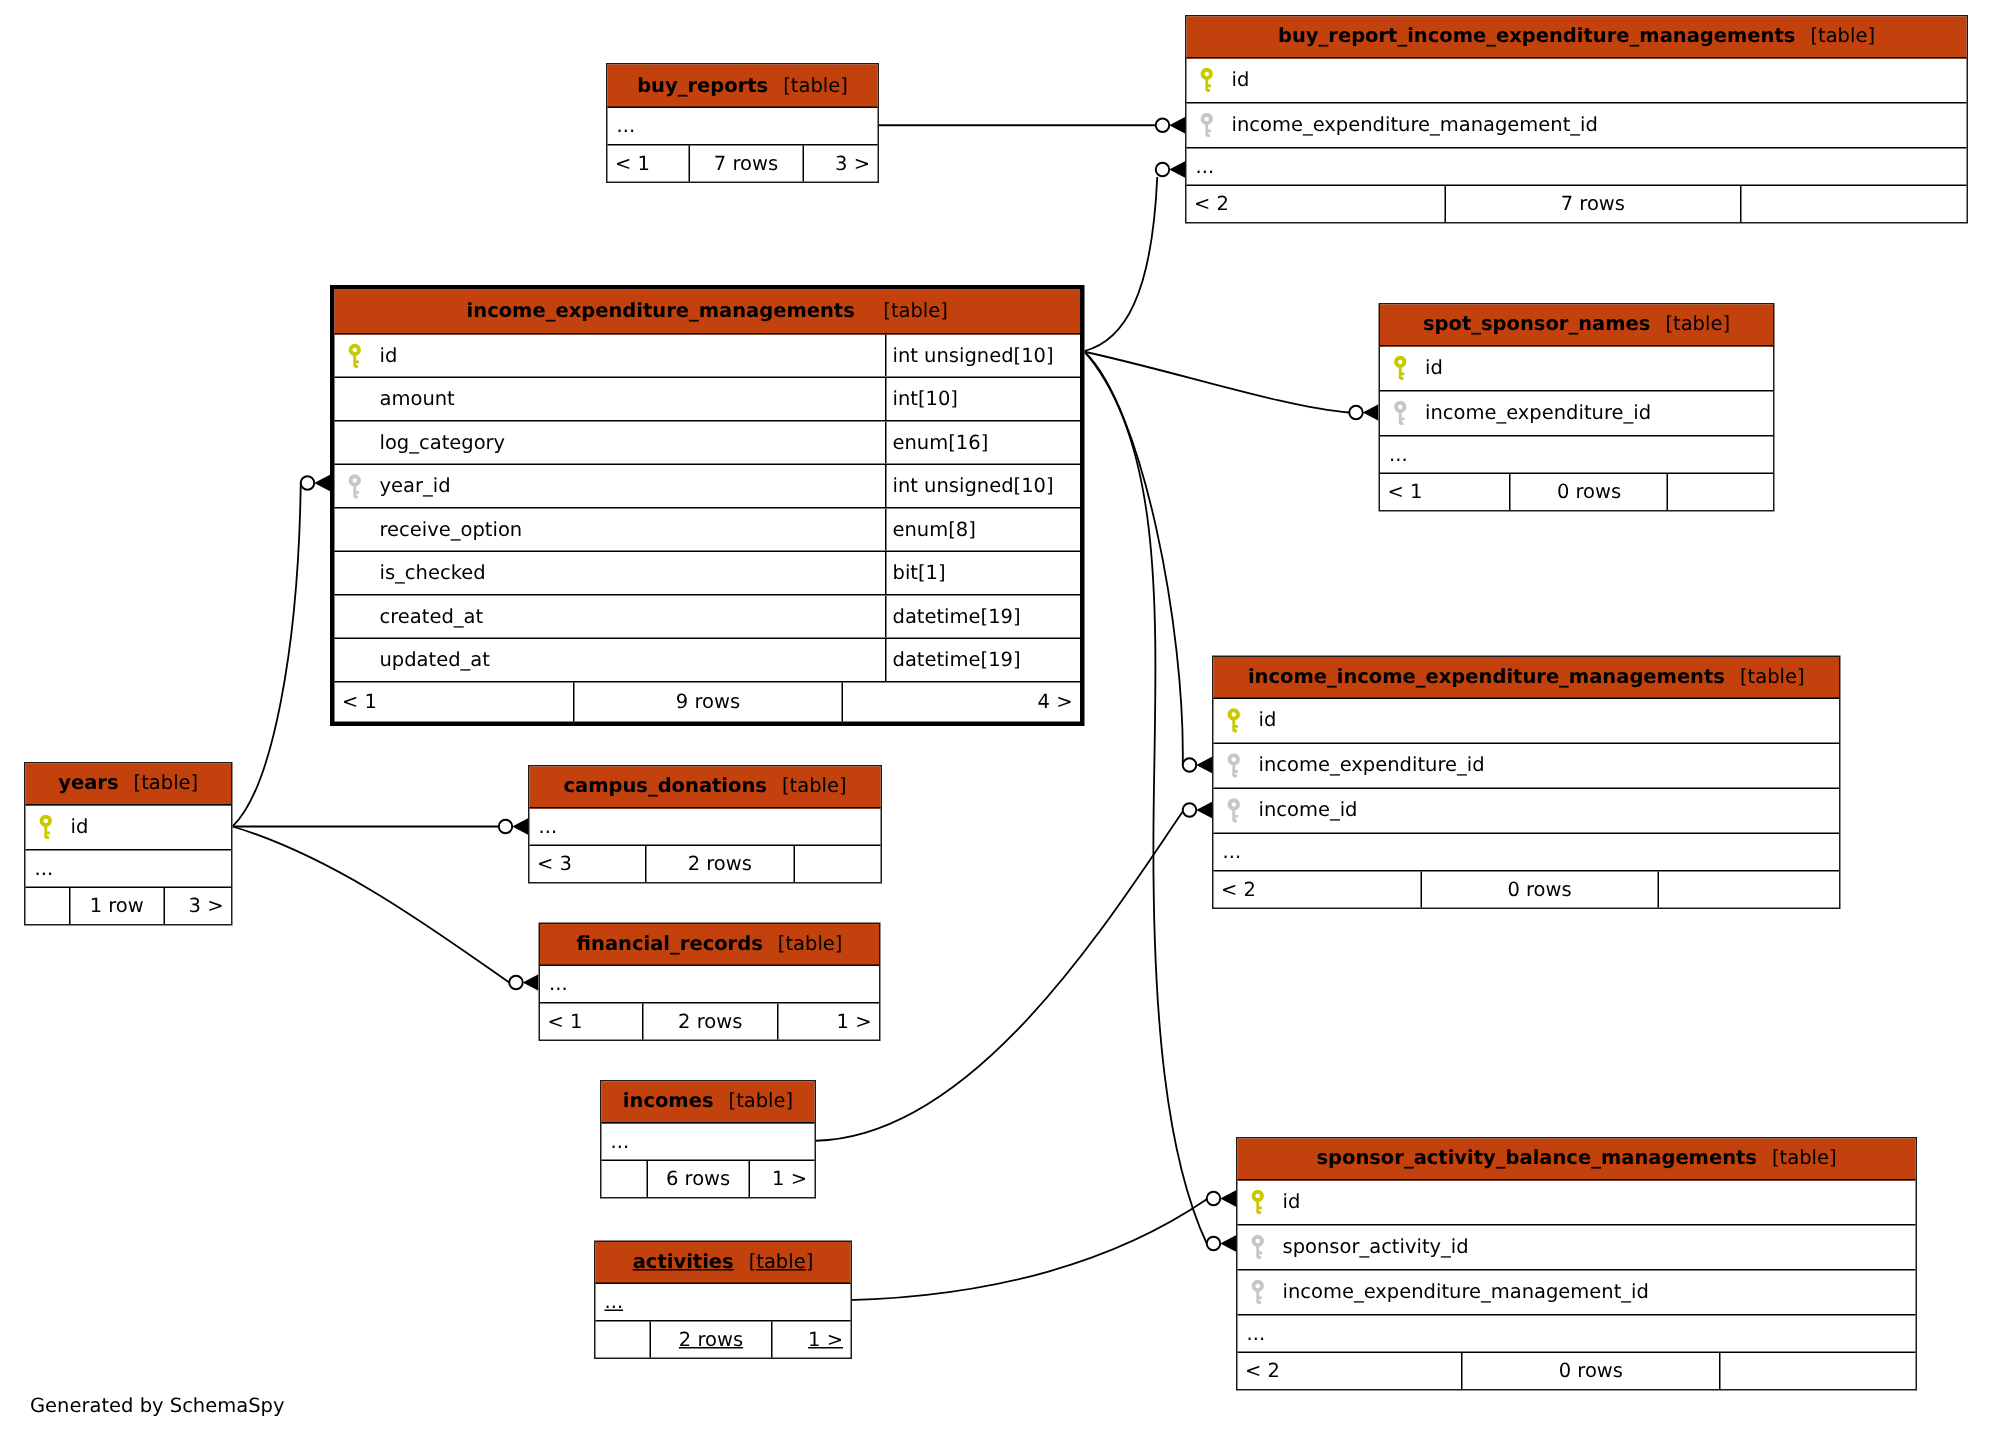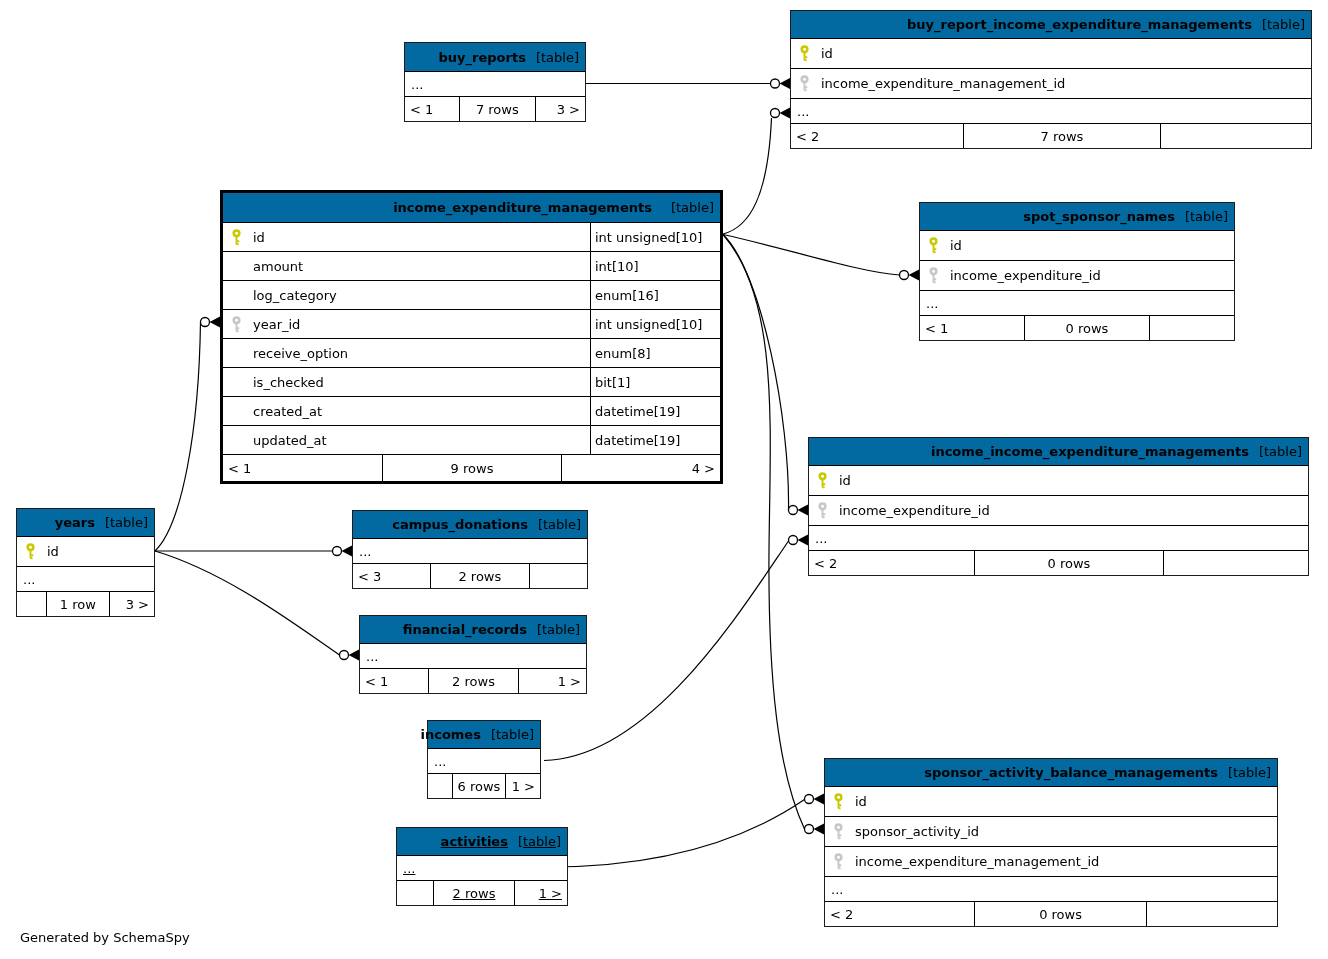--- a/index.html
+++ b/index.html
@@ -11,22 +11,22 @@
   }
   svg.wires { position: absolute; left: 0; top: 0; z-index: 0; }
   svg.wires path { fill: none; stroke: #000; stroke-width: 1.2px; }
   svg.wires polygon { fill: #000; stroke: none; }
   svg.wires circle { fill: #fff; stroke: #000; stroke-width: 1.3px; }
 
   .tbl { position: absolute; background: #fff; border: 1.6px solid #1c1c1c; z-index: 1; }
   .tbl.main { border: 3px solid #000; }
 
   .tbl-header {
-    display: flex; justify-content: flex-end; align-items: center;
-    background: #0369a1; border-bottom: 1.2px solid #000;
+    display: flex; justify-content: center; align-items: center;
+    background: #c2410c; border-bottom: 1.2px solid #000;
     height: 28px; padding: 0 6px; gap: 10px;
   }
   .main .tbl-header { height: 30px; border-bottom-width: 1.6px; gap: 19px; }
   .tbl-name { font-weight: bold; white-space: nowrap; }
   .tbl-tag { white-space: nowrap; }
 
   .tbl-row {
     display: flex; align-items: center; height: 30px;
     border-bottom: 1px solid #000; overflow: hidden;
   }
@@ -222,21 +222,21 @@
     <span class="col-name">updated_at</span>
     <span class="col-type">datetime[19]</span>
   </div>
   <div class="tbl-footer" style="--fl:32%; --fr:32%;">
     <span class="f-cell f-left">&lt; 1</span>
     <span class="f-cell f-center">9 rows</span>
     <span class="f-cell f-right">4 &gt;</span>
   </div>
 </div>
 
-<div class="tbl" style="left:919px; top:202px; width:316px;">
+<div class="tbl" style="left:919px; top:202px; width:264px;">
   <div class="tbl-header">
     <span class="tbl-name">spot_sponsor_names</span>
     <span class="tbl-tag">[table]</span>
   </div>
   <div class="tbl-row">
     <span class="key-cell pk">
         <svg viewBox="0 0 11 17">
           <circle cx="5.5" cy="4.3" r="2.8" fill="none" stroke="currentColor" stroke-width="2.6"></circle>
           <path d="M5.5 7.2 V15.6 M5.5 12.2 H8.3 M5.5 15.3 H7.6" stroke="currentColor" stroke-width="1.9" fill="none"></path>
         </svg>
@@ -309,36 +309,36 @@
   <div class="ellipsis-row">
       <span>...</span>
     </div>
   <div class="tbl-footer" style="--fl:30%; --fr:30%;">
     <span class="f-cell f-left">&lt; 1</span>
     <span class="f-cell f-center">2 rows</span>
     <span class="f-cell f-right">1 &gt;</span>
   </div>
 </div>
 
-<div class="tbl" style="left:400px; top:720px; width:114px;margin-left:27px;">
+<div class="tbl" style="left:400px; top:720px; width:144px;">
   <div class="tbl-header">
     <span class="tbl-name">incomes</span>
     <span class="tbl-tag">[table]</span>
   </div>
   <div class="ellipsis-row">
       <span>...</span>
     </div>
   <div class="tbl-footer" style="--fl:21%; --fr:31%;">
     <span class="f-cell f-left"></span>
     <span class="f-cell f-center">6 rows</span>
     <span class="f-cell f-right">1 &gt;</span>
   </div>
 </div>
 
-<div class="tbl" style="left:808px; top:437px; width:501px;">
+<div class="tbl" style="left:808px; top:437px; width:419px;">
   <div class="tbl-header">
     <span class="tbl-name">income_income_expenditure_managements</span>
     <span class="tbl-tag">[table]</span>
   </div>
   <div class="tbl-row">
     <span class="key-cell pk">
         <svg viewBox="0 0 11 17">
           <circle cx="5.5" cy="4.3" r="2.8" fill="none" stroke="currentColor" stroke-width="2.6"></circle>
           <path d="M5.5 7.2 V15.6 M5.5 12.2 H8.3 M5.5 15.3 H7.6" stroke="currentColor" stroke-width="1.9" fill="none"></path>
         </svg>
@@ -346,20 +346,29 @@
     <span class="col-name">id</span>
   </div>
   <div class="tbl-row">
     <span class="key-cell fk">
         <svg viewBox="0 0 11 17">
           <circle cx="5.5" cy="4.3" r="2.8" fill="none" stroke="currentColor" stroke-width="2.6"></circle>
           <path d="M5.5 7.2 V15.6 M5.5 12.2 H8.3 M5.5 15.3 H7.6" stroke="currentColor" stroke-width="1.9" fill="none"></path>
         </svg>
       </span>
     <span class="col-name">income_expenditure_id</span>
+  </div>
+  <div class="tbl-row">
+    <span class="key-cell fk">
+        <svg viewBox="0 0 11 17">
+          <circle cx="5.5" cy="4.3" r="2.8" fill="none" stroke="currentColor" stroke-width="2.6"></circle>
+          <path d="M5.5 7.2 V15.6 M5.5 12.2 H8.3 M5.5 15.3 H7.6" stroke="currentColor" stroke-width="1.9" fill="none"></path>
+        </svg>
+      </span>
+    <span class="col-name">income_id</span>
   </div>
   <div class="ellipsis-row">
       <span>...</span>
     </div>
   <div class="tbl-footer" style="--fl:33%; --fr:29%;">
     <span class="f-cell f-left">&lt; 2</span>
     <span class="f-cell f-center">0 rows</span>
     <span class="f-cell f-right"></span>
   </div>
 </div>

